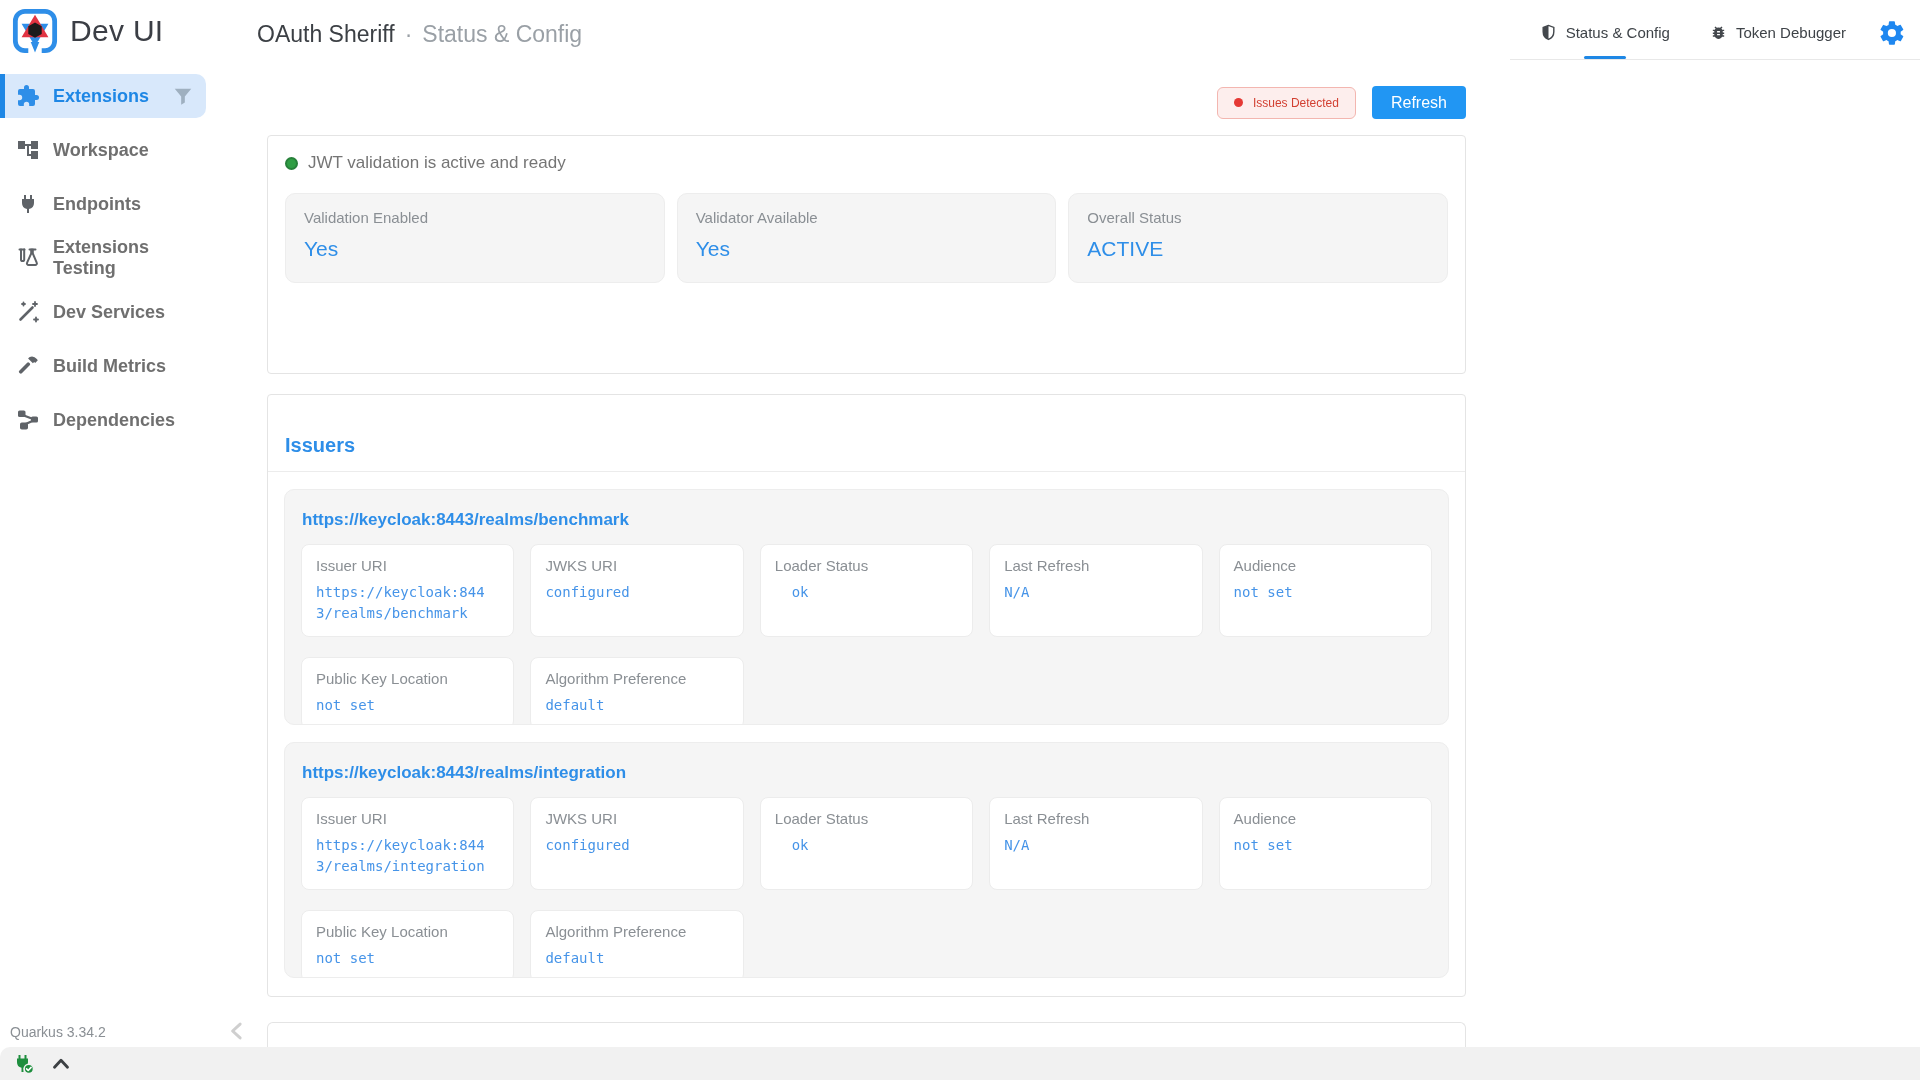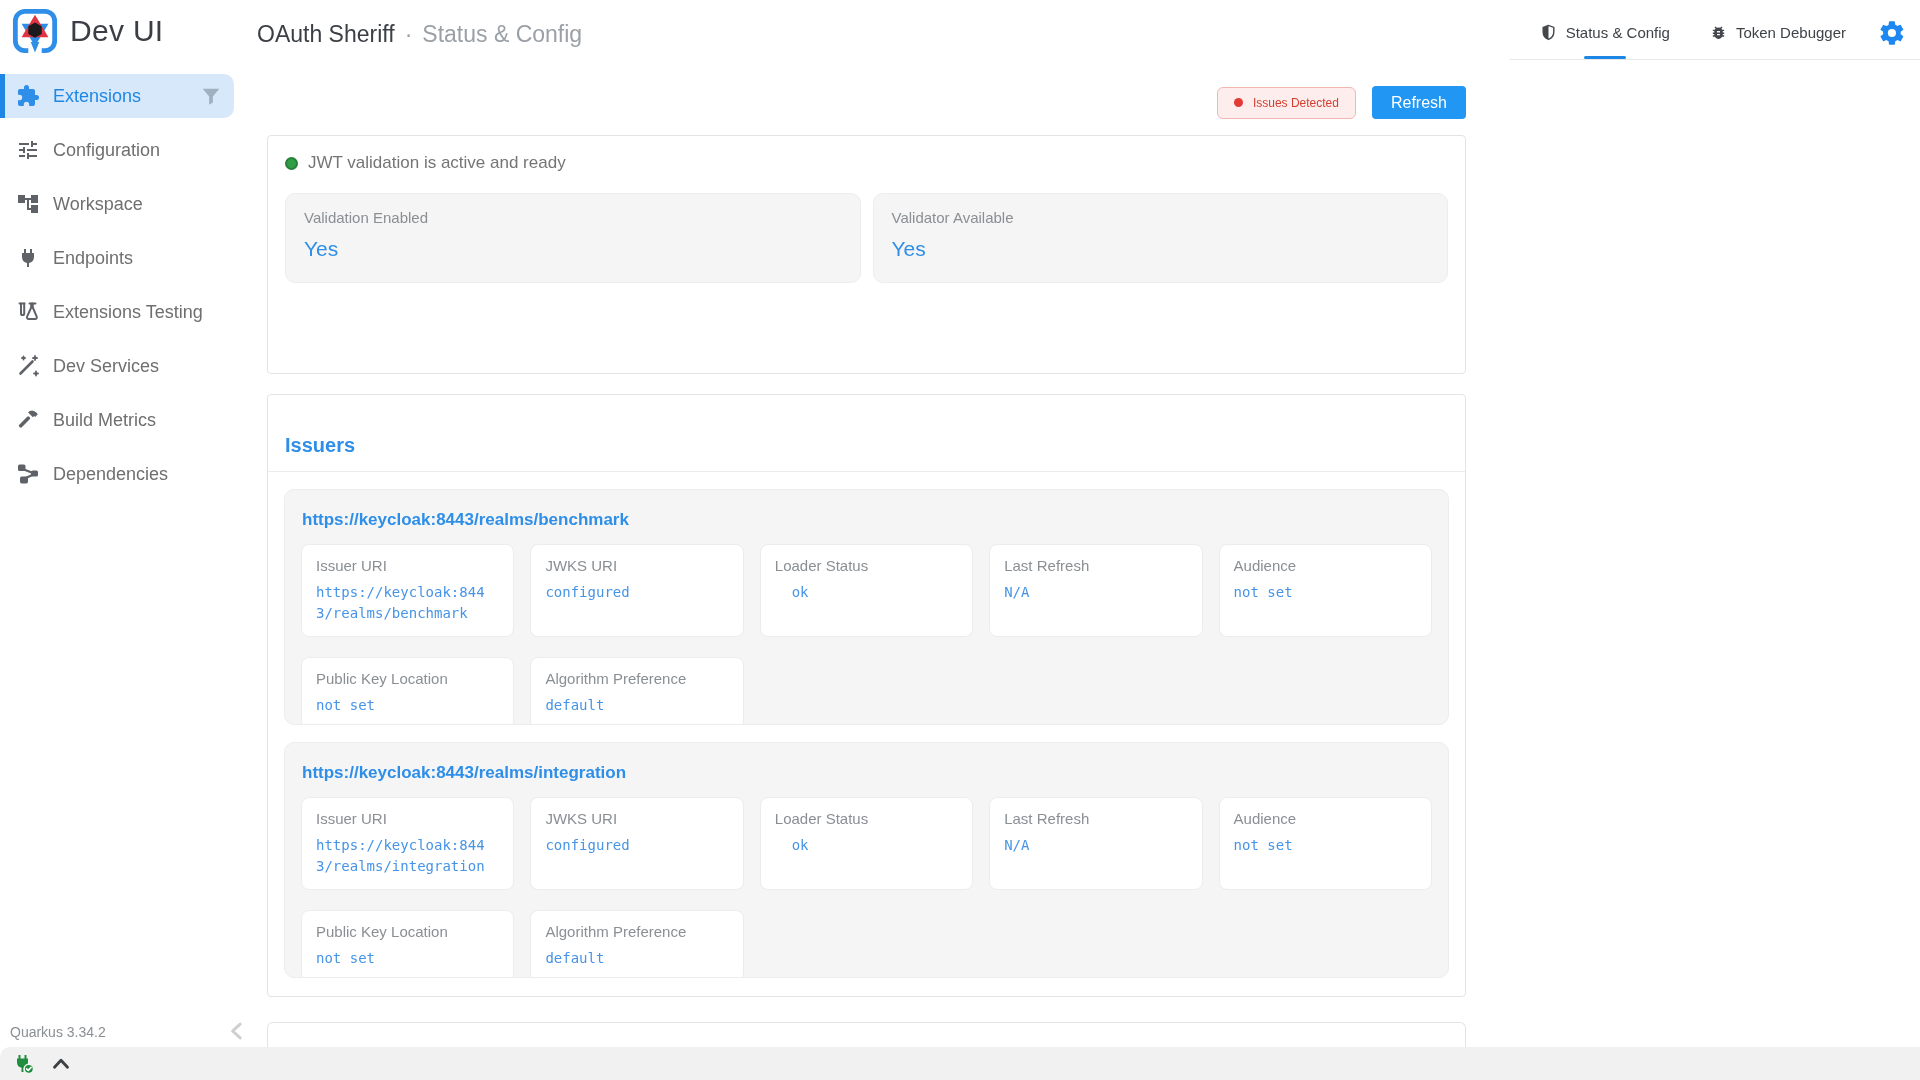--- a/index.html
+++ b/index.html
@@ -24,23 +24,23 @@
   .tab { position:relative; height:100%; display:flex; align-items:center; gap:9px;
     padding:0 20px; font-size:15px; color:#3e4348; cursor:pointer; white-space:nowrap; }
   .tab .ticon { color:#43474c; }
   .tab .indicator { position:absolute; bottom:0; left:50%; transform:translateX(-50%);
     width:42px; height:3px; border-radius:3px; background:#1e87e5; display:none; }
   .tab.active .indicator { display:block; }
   .gearbtn { margin-left:12px; color:#1e87f0; cursor:pointer; }
 
   
   .sidebar { position:absolute; top:74px; left:0; width:250px; }
-  .nav-item { position:relative; height:44px; margin-bottom:10px; width:234px;
+  .nav-item { position:relative; height:44px; margin-bottom:10px; width:206px;
     display:flex; align-items:center; gap:13px; padding:0 12px 0 16px;
-    font-size:18px; color:#6f6f6f; cursor:pointer; }
+    font-size:18px; color:#6f6f6f; cursor:pointer;font-weight:bold; }
   .nav-item .nicon { width:24px; height:24px; color:#5f6368; flex:none; }
   .nav-item.active { background:#d8e8fb; border-left:5px solid #1e87e5; padding-left:11px;
     border-radius:0 10px 10px 0; color:#1e87e5; }
   .nav-item.active .nicon { color:#2e8ee8; }
   .filter-ic { margin-left:auto; color:#9fb0c0; cursor:pointer; }
 
   .version { position:absolute; left:10px; top:1024px; font-size:14px; color:#8a8f94; }
   .collapse { position:absolute; left:222px; top:1016px; color:#cfcfcf; cursor:pointer; }
 
   
@@ -144,28 +144,20 @@
     <span>Extensions</span>
     <span class="filter-ic">
       <svg width="22" height="22" viewBox="0 0 24 24" fill="currentColor">
           <path d="M3 4h18l-7 8.5V19l-4 2.5v-9z"></path>
         </svg>
     </span>
   </div>
   <div class="nav-item">
     <span class="nicon">
       <svg width="24" height="24" viewBox="0 0 24 24" fill="currentColor">
-        <path d="M3 17v2h6v-2H3zM3 5v2h10V5H3zm10 16v-2h8v-2h-8v-2h-2v6h2zM7 9v2H3v2h4v2h2V9H7zm14 4v-2H11v2h10zm-6-4h2V7h4V5h-4V3h-2v6z"></path>
-      </svg>
-    </span>
-    <span>Configuration</span>
-  </div>
-  <div class="nav-item">
-    <span class="nicon">
-      <svg width="24" height="24" viewBox="0 0 24 24" fill="currentColor">
         <path d="M22 11V3h-7v3H9V3H2v8h7V8h2v10h4v3h7v-8h-7v3h-2V8h2v3h7z"></path>
       </svg>
     </span>
     <span>Workspace</span>
   </div>
   <div class="nav-item">
     <span class="nicon">
       <svg width="24" height="24" viewBox="0 0 24 24" fill="currentColor">
         <path d="M16 7V3h-2v4h-4V3H8v4H6v4a6 6 0 0 0 5 5.9V21h2v-4.1A6 6 0 0 0 18 11V7h-2z"></path>
       </svg>
@@ -240,20 +232,24 @@
     <span>JWT validation is active and ready</span>
   </div>
   <div class="tiles">
     <div class="tile">
       <div class="tile-label">Validation Enabled</div>
       <div class="tile-value">Yes</div>
     </div>
     <div class="tile">
       <div class="tile-label">Validator Available</div>
       <div class="tile-value">Yes</div>
+    </div>
+    <div class="tile">
+      <div class="tile-label">Overall Status</div>
+      <div class="tile-value">ACTIVE</div>
     </div>
   </div>
 </div>
 
 <div class="card" id="card-issuers">
   <div class="card-head">
     <div class="card-title">Issuers</div>
   </div>
 
   <div class="issuer-card">

